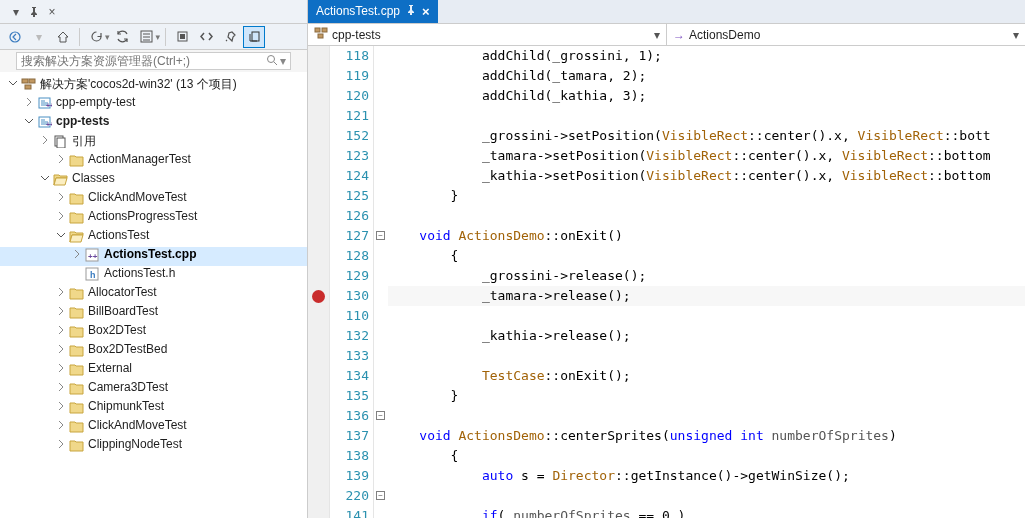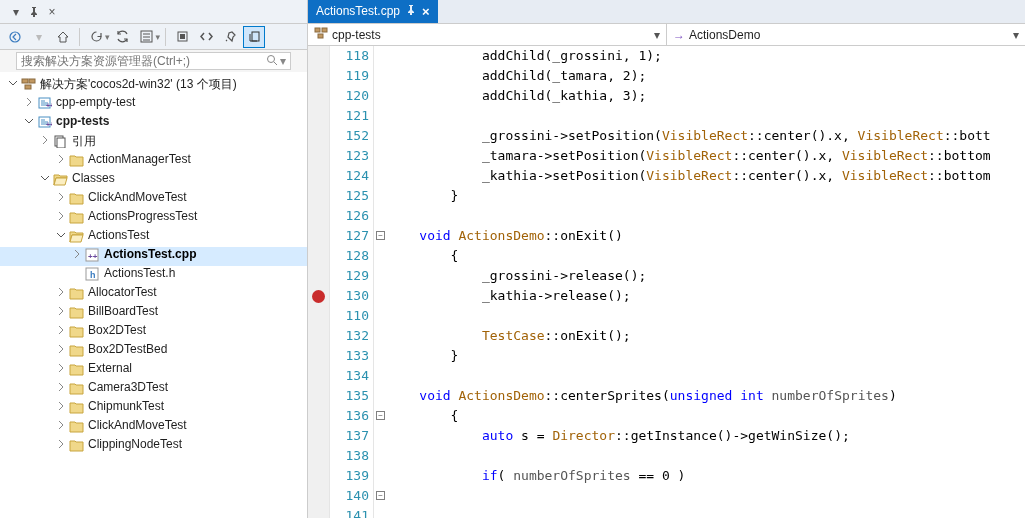--- a/index.html
+++ b/index.html
@@ -474,40 +474,41 @@
           <div>130</div>
           <div>110</div>
           <div>132</div>
           <div>133</div>
           <div>134</div>
           <div>135</div>
           <div>136</div>
           <div>137</div>
           <div>138</div>
           <div>139</div>
-          <div>140</div>
+          <div>220</div>
           <div>141</div>
         </div>
       <div class="outcol" id="outcol">
           <div class="outmark" style="top:185px">−</div>
           <div class="outmark" style="top:365px">−</div>
           <div class="outmark" style="top:445px">−</div>
         </div>
       <div class="code" id="code"><span>            addChild(_grossini, 1);</span>
 <span>            addChild(_tamara, 2);</span>
 <span>            addChild(_kathia, 3);</span>
 <span>    </span>
 <span>            _grossini-&gt;setPosition(<span class="t">VisibleRect</span>::center().x, <span class="t">VisibleRect</span>::bott</span>
 <span>            _tamara-&gt;setPosition(<span class="t">VisibleRect</span>::center().x, <span class="t">VisibleRect</span>::bottom</span>
 <span>            _kathia-&gt;setPosition(<span class="t">VisibleRect</span>::center().x, <span class="t">VisibleRect</span>::bottom</span>
 <span>        }</span>
 <span>    </span>
 <span>    <span class="k">void</span> <span class="t">ActionsDemo</span>::onExit()</span>
 <span>        {</span>
 <span>            _grossini-&gt;release();</span>
+<span class="curline">            _tamara-&gt;release();</span>
 <span>            _kathia-&gt;release();</span>
 <span>    </span>
 <span>            <span class="t">TestCase</span>::onExit();</span>
 <span>        }</span>
 <span>    </span>
 <span>    <span class="k">void</span> <span class="t">ActionsDemo</span>::centerSprites(<span class="k">unsigned</span> <span class="k">int</span> <span class="n">numberOfSprites</span>)</span>
 <span>        {</span>
 <span>            <span class="k">auto</span> s = <span class="t">Director</span>::getInstance()-&gt;getWinSize();</span>
 <span>    </span>
 <span>            <span class="k">if</span>( <span class="n">numberOfSprites</span> == 0 )</span>

